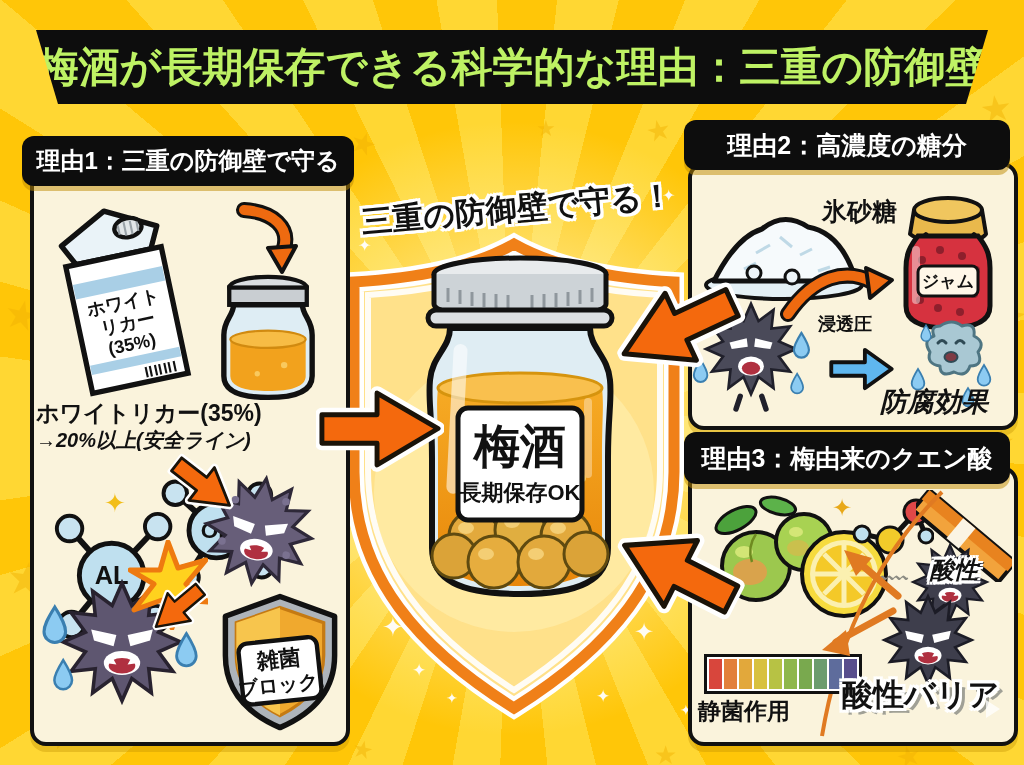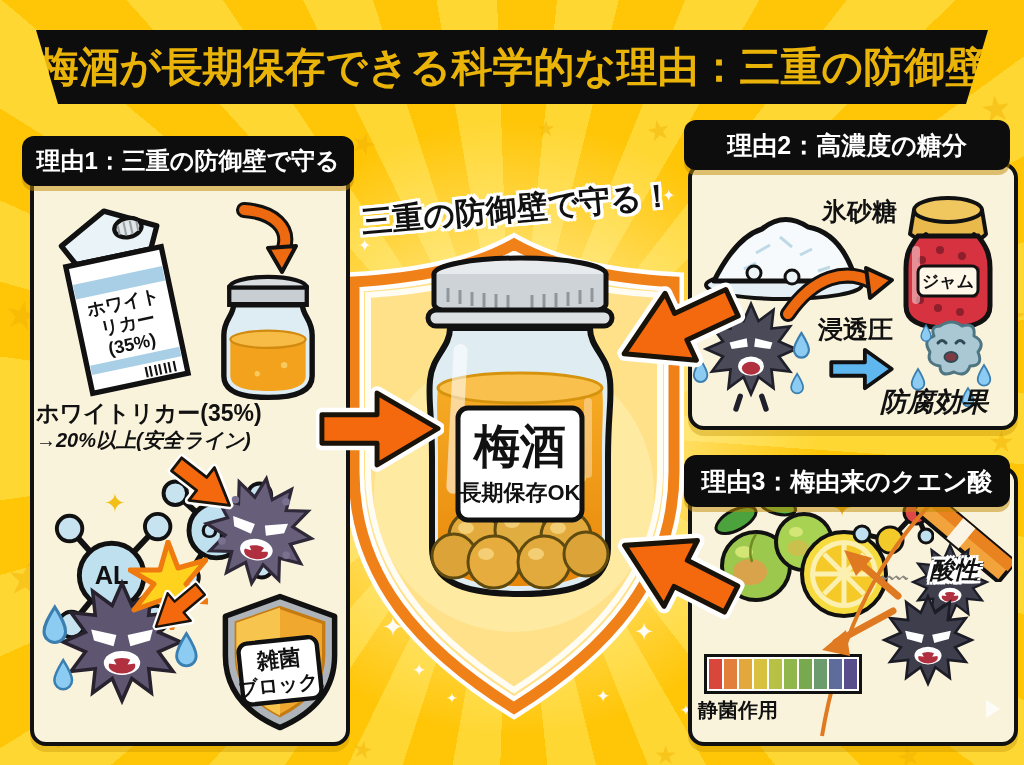--- a/index.html
+++ b/index.html
@@ -8,21 +8,21 @@
     background:
       radial-gradient(circle at 50% 56%, rgba(255,246,190,.95) 0 7%, rgba(255,246,190,0) 46%),
       repeating-conic-gradient(from -90deg at 50% 56%, #ffd733 0 8deg, #ffc608 8deg 16deg);}
   .abs{position:absolute;}
   .jp{font-weight:900;color:#111;line-height:1.2;}
   .star{color:#f2b406;opacity:.5;user-select:none;}
   .spark{color:#ffffff;opacity:.95;user-select:none;}
   .gold{color:#f2be18;}
   .banner{background:#0d0d0d;clip-path:polygon(0 0,100% 0,calc(100% - 22px) 100%,22px 100%);
     filter:drop-shadow(0 6px 0 rgba(190,138,0,.55));display:flex;align-items:center;justify-content:center;z-index:8;}
-  .banner .t{color:#eab308;font-size:41px;font-weight:900;letter-spacing:0px;white-space:nowrap;}
+  .banner .t{color:#bef264;font-size:41px;font-weight:900;letter-spacing:0px;white-space:nowrap;}
   .panel{background:#faf3dc;border:4px solid #111;border-radius:16px;z-index:10;box-shadow:0 6px 0 rgba(190,140,0,.35);}
   .phead{background:#0d0d0d;border-radius:12px;z-index:12;display:flex;align-items:center;justify-content:center;
     box-shadow:0 5px 0 rgba(190,138,0,.5);}
   .phead .t{color:#fff;font-weight:900;white-space:nowrap;}
   .owhite{text-shadow:-3px -3px 0 #fff,3px -3px 0 #fff,-3px 3px 0 #fff,3px 3px 0 #fff,-3px 0 0 #fff,3px 0 0 #fff,0 -3px 0 #fff,0 3px 0 #fff;}
   .barrier-t{text-shadow:-3px -3px 0 #fff,3px -3px 0 #fff,-3px 3px 0 #fff,3px 3px 0 #fff,-3px 0 0 #fff,3px 0 0 #fff,0 -3px 0 #fff,0 3px 0 #fff,6px 5px 0 #a0a096;}
   .svgtxt{font-family:"Liberation Sans","DejaVu Sans",sans-serif;font-weight:bold;fill:#111;}
   [data-name="ph-scale"]{background:#fff;border:3px solid #111;display:flex;gap:2px;padding:2px;box-sizing:border-box;}
   [data-name="ph-scale"] span{flex:1;}
   .tri{width:0;height:0;}
@@ -339,41 +339,41 @@
       <use href="#sadface"></use>
       <line x1="40" y1="94" x2="36" y2="106" stroke="#20202b" stroke-width="5" stroke-linecap="round"></line>
       <line x1="60" y1="94" x2="64" y2="106" stroke="#20202b" stroke-width="5" stroke-linecap="round"></line>
     </g>
     <use href="#drop" fill="#8ccbf2" stroke="#3a7fb0" stroke-width="2" transform="translate(4,34) scale(1.0)"></use>
     <use href="#drop" fill="#8ccbf2" stroke="#3a7fb0" stroke-width="2" transform="translate(8,74) scale(0.9)"></use>
     <use href="#drop" fill="#8ccbf2" stroke="#3a7fb0" stroke-width="2" transform="translate(102,50) scale(1.0)"></use>
     <use href="#drop" fill="#8ccbf2" stroke="#3a7fb0" stroke-width="2" transform="translate(98,86) scale(0.8)"></use>
   </svg>
 
-  <div class="abs jp" data-name="osmosis-label" style="left:818px;top:314px;font-size:25px;z-index:11;">浸透圧</div>
+  <div class="abs jp" data-name="osmosis-label" style="left:818px;top:314px;font-size:18px;z-index:11;">浸透圧</div>
 
   <svg class="abs" data-name="blue-arrow-icon" viewBox="0 0 70 50" style="left:828px;top:345px;width:68px;height:48px;z-index:11;">
     <polygon points="3,18 38,18 38,5 66,25 38,45 38,32 3,32" fill="#5fb7ef" stroke="#111" stroke-width="4" stroke-linejoin="round"></polygon>
   </svg>
 
   <svg class="abs" data-name="germ-shriveled-icon" viewBox="0 0 80 88" style="left:912px;top:316px;width:80px;height:88px;z-index:11;overflow:visible;">
     <path d="M28,10 Q40,2 50,10 Q64,6 62,20 Q74,26 66,36 Q72,50 58,50 Q54,62 42,56 Q28,62 28,50 Q14,48 18,36 Q10,24 22,20 Q18,10 28,10 Z" fill="#a9c8d3" stroke="#4e7582" stroke-width="3" stroke-linejoin="round"></path>
     <path d="M26,27 q4,-5 8,0" fill="none" stroke="#2f4a55" stroke-width="3" stroke-linecap="round"></path>
     <path d="M44,27 q4,-5 8,0" fill="none" stroke="#2f4a55" stroke-width="3" stroke-linecap="round"></path>
     <ellipse cx="39" cy="41" rx="6.5" ry="5" fill="#7e3b44" stroke="#2f4a55" stroke-width="2"></ellipse>
     <use href="#drop" fill="#8ccbf2" stroke="#3a7fb0" stroke-width="2" transform="translate(6,62) scale(0.9)"></use>
     <use href="#drop" fill="#8ccbf2" stroke="#3a7fb0" stroke-width="2" transform="translate(72,58) scale(0.9)"></use>
     <use href="#drop" fill="#8ccbf2" stroke="#3a7fb0" stroke-width="2" transform="translate(56,80) scale(0.8)"></use>
     <use href="#drop" fill="#8ccbf2" stroke="#3a7fb0" stroke-width="2" transform="translate(14,16) scale(0.7)"></use>
   </svg>
 
   <div class="abs jp" data-name="reason2-effect-label" style="left:880px;top:386px;font-size:27px;z-index:11;font-style:italic;">防腐効果</div>
 
   <div class="abs panel" data-name="reason3-panel" style="left:688px;top:466px;width:322px;height:272px;"></div>
-  <div class="abs phead" data-name="reason3-header" style="left:684px;top:455px;width:326px;height:52px;">
+  <div class="abs phead" data-name="reason3-header" style="left:684px;top:432px;width:326px;height:52px;">
     <div class="t" style="font-size:25px;" data-name="reason3-header-label">理由3：梅由来のクエン酸</div>
   </div>
 
   <svg class="abs" data-name="ume-plums-lemon-icon" viewBox="0 0 190 130" style="left:698px;top:492px;width:190px;height:130px;z-index:11;">
     <ellipse cx="38" cy="28" rx="22" ry="10" fill="#4ca23c" stroke="#111" stroke-width="3" transform="rotate(-28 38 28)"></ellipse>
     <ellipse cx="80" cy="14" rx="18" ry="8" fill="#5cb24a" stroke="#111" stroke-width="3" transform="rotate(14 80 14)"></ellipse>
     <circle cx="58" cy="74" r="34" fill="#9cc84e" stroke="#111" stroke-width="4"></circle>
     <ellipse cx="52" cy="80" rx="17" ry="13" fill="#e89a4c" opacity=".8"></ellipse>
     <ellipse cx="46" cy="60" rx="9" ry="6" fill="#d8e87a" opacity=".9"></ellipse>
     <path d="M58,42 q-9,13 -4,28" fill="none" stroke="#6e8a20" stroke-width="2.5"></path>
@@ -442,18 +442,19 @@
       <span data-name="ph-segment" style="background: rgb(226, 168, 59);"></span>
       <span data-name="ph-segment" style="background: rgb(216, 193, 62);"></span>
       <span data-name="ph-segment" style="background: rgb(183, 194, 68);"></span>
       <span data-name="ph-segment" style="background: rgb(143, 183, 75);"></span>
       <span data-name="ph-segment" style="background: rgb(121, 169, 78);"></span>
       <span data-name="ph-segment" style="background: rgb(108, 156, 110);"></span>
       <span data-name="ph-segment" style="background: rgb(94, 108, 156);"></span>
       <span data-name="ph-segment" style="background: rgb(88, 78, 140);"></span>
     </div>
 
-  <div class="abs jp" data-name="reason3-effect-label" style="left:698px;top:698px;font-size:20px;z-index:11;">静菌作用</div>
-
+  <div class="abs jp" data-name="reason3-effect-label" style="left:698px;top:698px;font-size:23px;z-index:11;">静菌作用</div>
+
+  <div class="abs jp barrier-t" data-name="barrier-label" style="left:842px;top:676px;font-size:31px;z-index:13;white-space:nowrap;">酸性バリア</div>
 
   <div class="abs tri" data-name="watermark-arrow-icon" style="left:986px;top:700px;border-top:9px solid transparent;border-bottom:9px solid transparent;border-left:14px solid rgba(255,255,255,.75);z-index:13;"></div>
 
 </div>
 
 </body></html>

